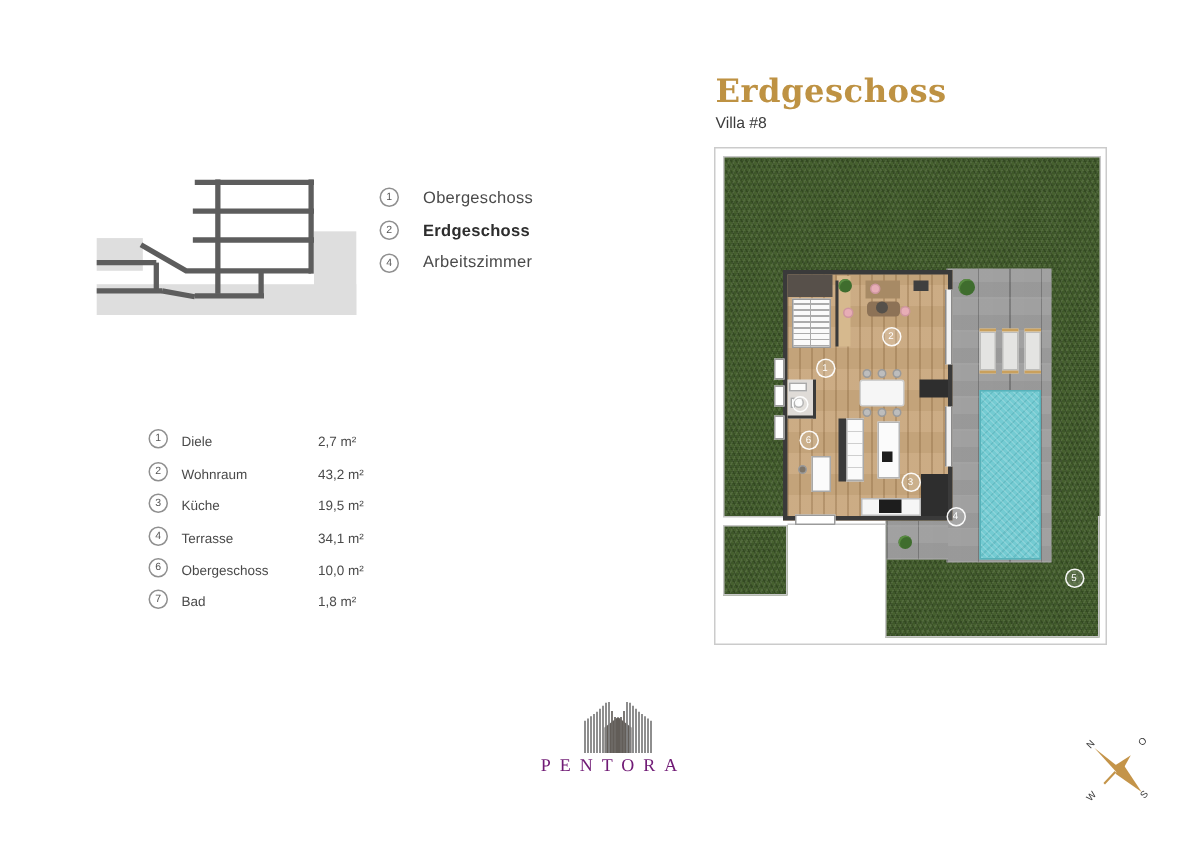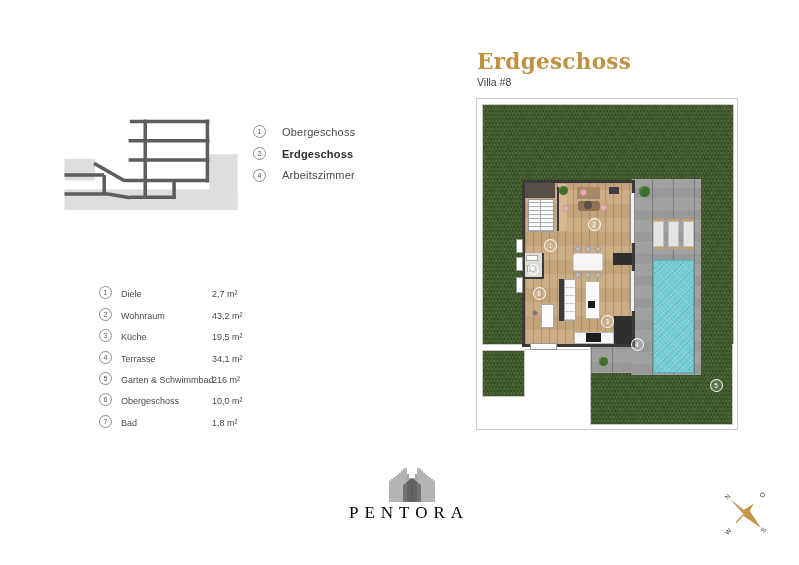--- a/index.html
+++ b/index.html
@@ -90,21 +90,21 @@
   .winV{background:#f2f2f2;border-left:1px solid #8a8a8a;border-right:1px solid #8a8a8a;}
   .winOut{background:#ffffff;border:1px solid #9a9a9a;}
 
   .pm{position:absolute;width:13px;height:13px;border:1px solid rgba(255,255,255,.95);border-radius:50%;
     color:#fff;font-size:6.5px;display:flex;align-items:center;justify-content:center;
     background:rgba(255,255,255,.14);z-index:6;}
 
   
   .logo-mark{position:absolute;left:388px;top:468px;}
   .logo-text{position:absolute;left:339px;top:503px;width:140px;text-align:center;
-    font-family:"Liberation Serif","DejaVu Serif",serif;font-size:17px;color:#000000;letter-spacing:6px;}
+    font-family:"Liberation Serif","DejaVu Serif",serif;font-size:12px;color:#701a75;letter-spacing:6px;}
   .compass{position:absolute;left:713px;top:481px;}
 </style>
 </head>
 <body>
 
 <div class="page">
 
   <svg class="section-svg" width="174" height="100" viewBox="0 0 540 312">
     <rect x="0" y="152" width="96" height="68" fill="#dedede"></rect>
     <rect x="0" y="248" width="540" height="64" fill="#dedede"></rect>
@@ -154,25 +154,20 @@
     </div>
     <div class="room-item">
       <span class="num-badge">3</span>
       <span class="lbl">Küche</span>
       <span class="area">19,5 m²</span>
     </div>
     <div class="room-item">
       <span class="num-badge">4</span>
       <span class="lbl">Terrasse</span>
       <span class="area">34,1 m²</span>
-    </div>
-    <div class="room-item">
-      <span class="num-badge">5</span>
-      <span class="lbl">Garten &amp; Schwimmbad</span>
-      <span class="area">216 m²</span>
     </div>
     <div class="room-item">
       <span class="num-badge">6</span>
       <span class="lbl">Obergeschoss</span>
       <span class="area">10,0 m²</span>
     </div>
     <div class="room-item">
       <span class="num-badge">7</span>
       <span class="lbl">Bad</span>
       <span class="area">1,8 m²</span>

